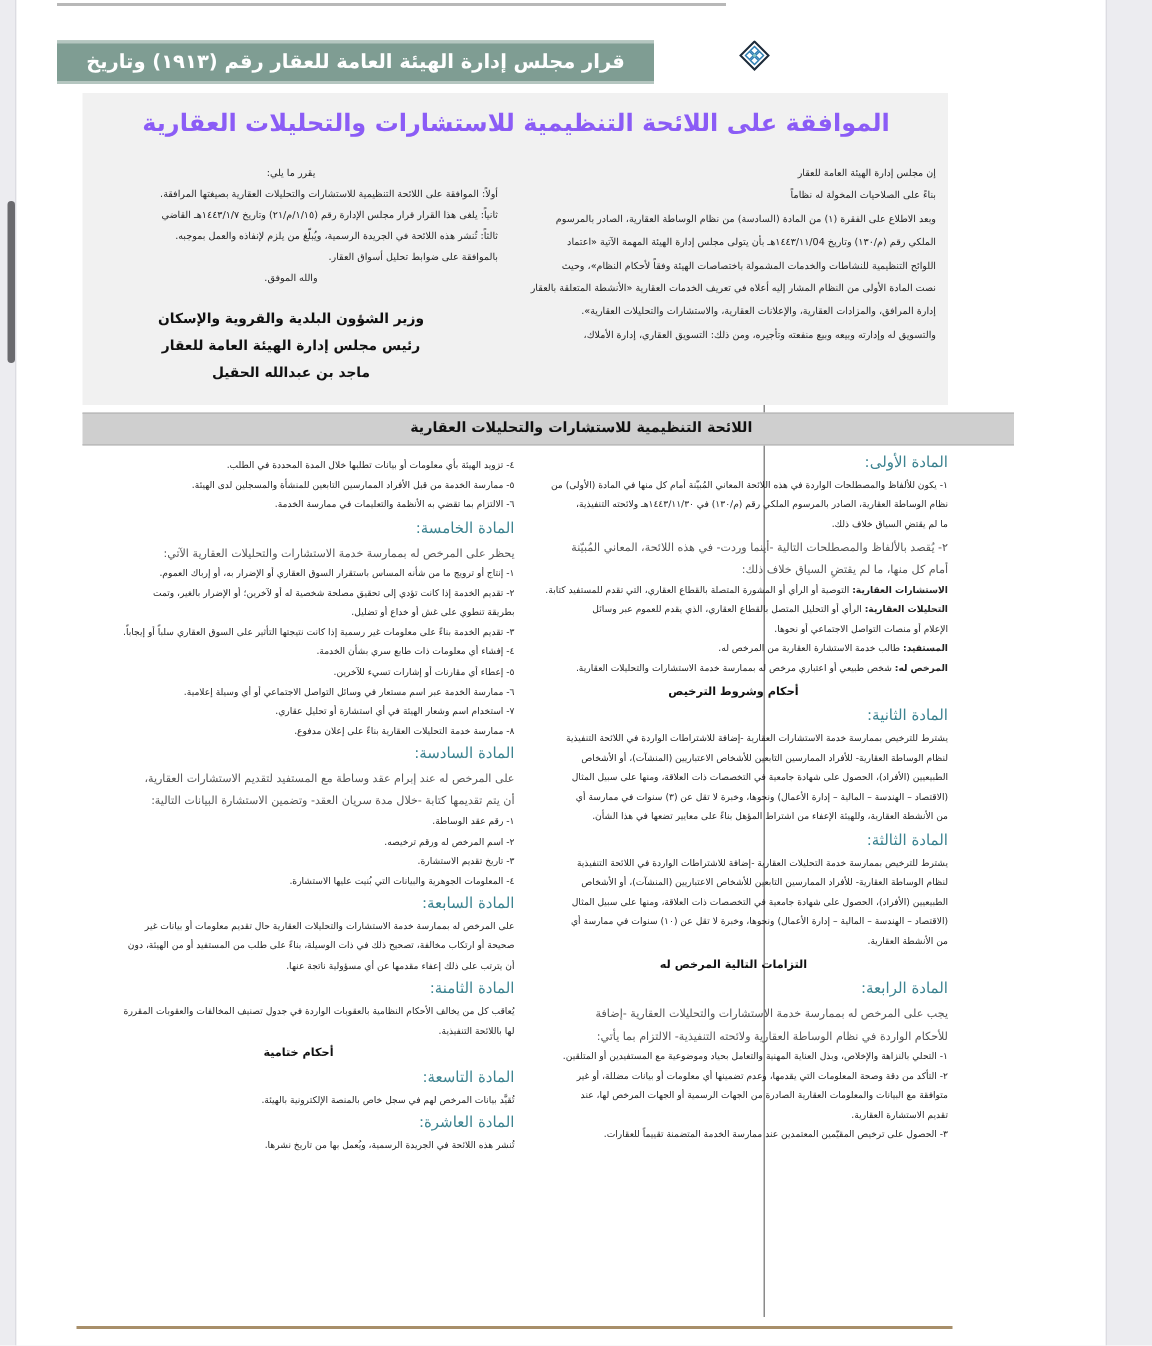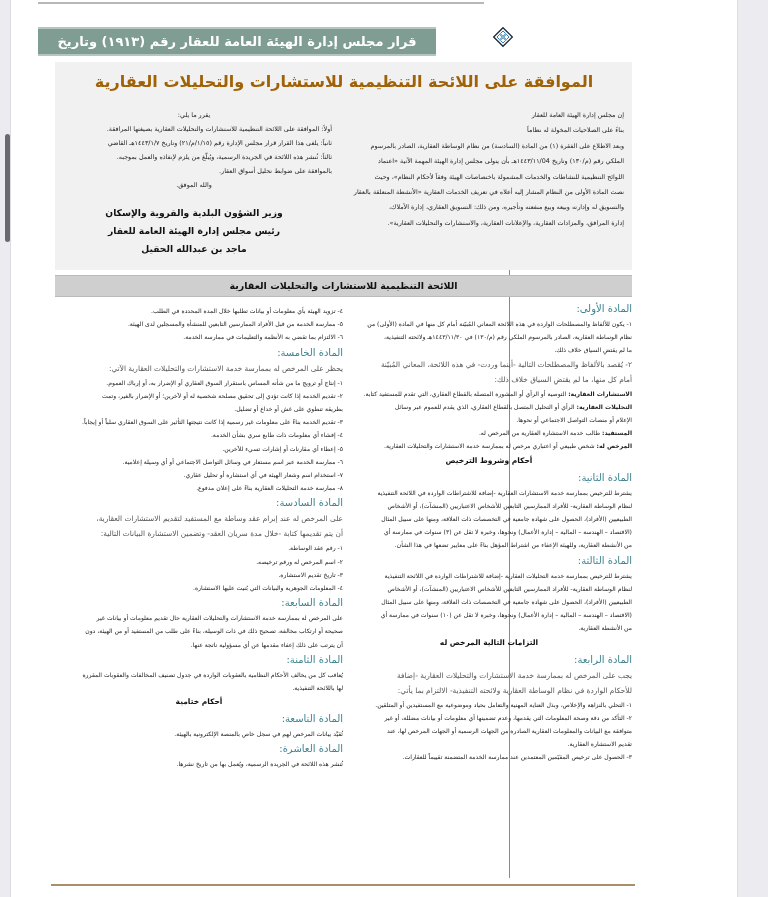--- a/index.html
+++ b/index.html
@@ -23,31 +23,31 @@
   .logo { position:absolute; left:432px; top:27px; width:60px; height:180px; }
   .logo-text-ar { position:absolute; left:443px; top:88px; width:28px; height:116px; writing-mode:vertical-rl; transform:rotate(180deg);
     font-size:19px; color:#1d2b3a; font-weight:bold; line-height:26px; direction:rtl; text-align:center; }
   .logo-text-en { position:absolute; left:471px; top:90px; width:9px; height:116px; writing-mode:vertical-rl; transform:rotate(180deg);
     font-size:6.5px; color:#1d2b3a; font-weight:bold; letter-spacing:0.2px; line-height:9px; text-align:center; }
   .logo-vrule { position:absolute; left:453px; top:214px; width:1px; height:664px; background:#8a8a8a; }
 
   .decision-box {
     position:absolute; left:44px; top:62px; width:577px; height:208px; background:#f1f1f1;
   }
-  .decision-title { position:absolute; right:8px; top:10px; width:560px; direction:rtl; text-align:center; font-weight:bold; font-size:16px; color:#a16207; }
+  .decision-title { position:absolute; right:8px; top:10px; width:560px; direction:rtl; text-align:center; font-weight:bold; font-size:16px; color:#8b5cf6; }
   .dec-col { position:absolute; top:46px; direction:rtl; font-size:6.4px; line-height:15.4px; color:#222; }
   .dec-right { right:8px; width:286px; }
   .dec-left { right:300px; width:276px; }
   .dec-left .center { text-align:center; }
   .signature { text-align:center; font-weight:bold; font-size:9.2px; line-height:18px; color:#111; margin-top:12px; }
 
   .reg-title-bar {
     position:absolute; left:44px; top:275px; width:577px; height:20px; background:#cfcfcf;
     border-top:1px solid #bbb; border-bottom:1px solid #bbb;
-    direction:rtl; text-align:center; font-weight:bold; font-size:9.5px; line-height:20px; color:#111;
+    direction:rtl; text-align:center; font-weight:bold; font-size:9.5px; line-height:20px; color:#111;padding-left:44px;
   }
 
   .col { position:absolute; direction:rtl; font-size:6.1px; color:#222; }
   .col-right { left:333px; top:300px; width:285px; }
   .col-left { left:46px; top:300px; width:285px; }
   .art-head { color:#3d8390; font-size:10px; line-height:17px; font-weight:normal; }
   .line { line-height:13.2px; }
   .gray-big { color:#555; font-size:7.4px; line-height:15px; }
   .section-head { text-align:center; font-weight:bold; font-size:7.5px; line-height:16px; color:#111; }
   .term { font-weight:bold; }
@@ -81,22 +81,22 @@
 
   <div class="decision-box" style="left:44px;">
     <div class="decision-title">الموافقة على اللائحة التنظيمية للاستشارات والتحليلات العقارية</div>
     <div class="dec-col dec-right">
       <div>إن مجلس إدارة الهيئة العامة للعقار</div>
       <div>بناءً على الصلاحيات المخولة له نظاماً</div>
       <div>وبعد الاطلاع على الفقرة (١) من المادة (السادسة) من نظام الوساطة العقارية، الصادر بالمرسوم</div>
       <div>الملكي رقم (م/١٣٠) وتاريخ ١٤٤٣/١١/04هـ بأن يتولى مجلس إدارة الهيئة المهمة الآتية «اعتماد</div>
       <div>اللوائح التنظيمية للنشاطات والخدمات المشمولة باختصاصات الهيئة وفقاً لأحكام النظام»، وحيث</div>
       <div>نصت المادة الأولى من النظام المشار إليه أعلاه في تعريف الخدمات العقارية «الأنشطة المتعلقة بالعقار</div>
+      <div>إدارة المرافق، والمزادات العقارية، والإعلانات العقارية، والاستشارات والتحليلات العقارية».</div>
       <div>والتسويق له وإدارته وبيعه وبيع منفعته وتأجيره، ومن ذلك: التسويق العقاري، إدارة الأملاك،</div>
-      <div>إدارة المرافق، والمزادات العقارية، والإعلانات العقارية، والاستشارات والتحليلات العقارية».</div>
     </div>
     <div class="dec-col dec-left" style="line-height:14px;">
       <div class="center">يقرر ما يلي:</div>
       <div>أولاً: الموافقة على اللائحة التنظيمية للاستشارات والتحليلات العقارية بصيغتها المرافقة.</div>
       <div>ثانياً: يلغى هذا القرار قرار مجلس الإدارة رقم (١/١٥/م/٢١) وتاريخ ١٤٤٣/١/٧هـ القاضي</div>
       <div>ثالثاً: تُنشر هذه اللائحة في الجريدة الرسمية، ويُبلّغ من يلزم لإنفاذه والعمل بموجبه.</div>
       <div>بالموافقة على ضوابط تحليل أسواق العقار.</div>
       <div class="center">والله الموفق.</div>
       <div class="signature">
         <div>وزير الشؤون البلدية والقروية والإسكان</div>

